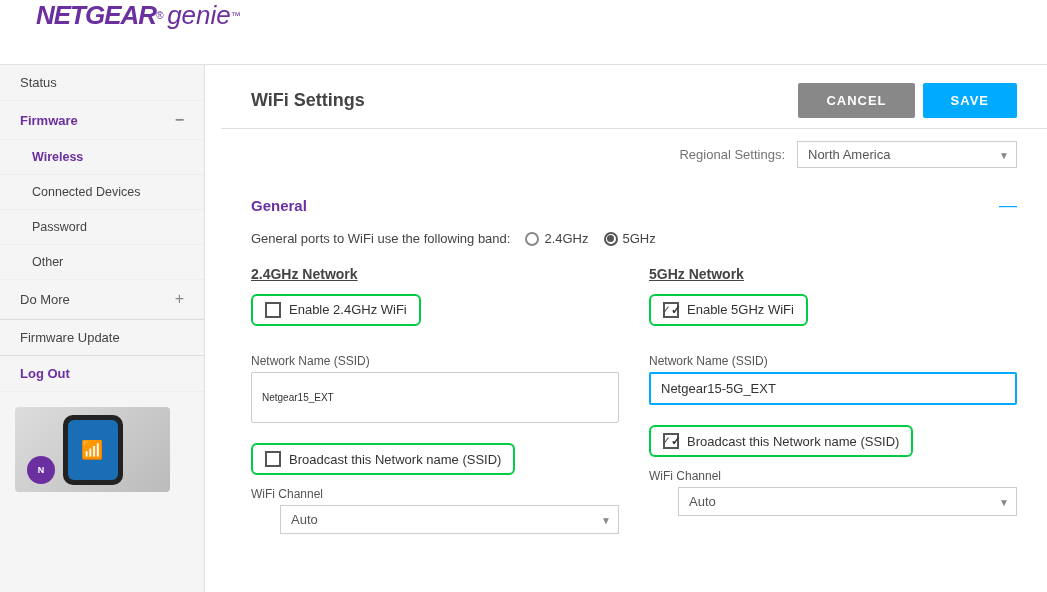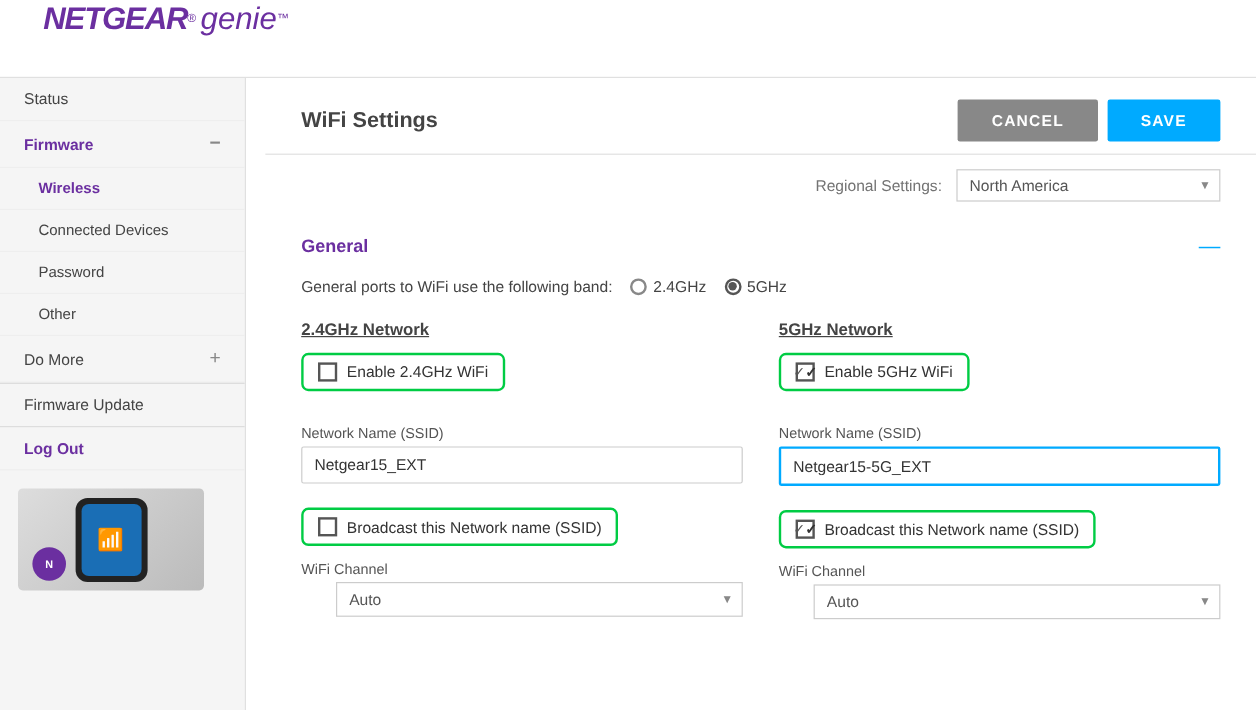--- a/index.html
+++ b/index.html
@@ -63,21 +63,21 @@
 
     
     .enable-row { display: flex; align-items: flex-start; gap: 8px; border: 2.5px solid #00cc44; border-radius: 6px; padding: 6px 12px; margin-bottom: 14px; display: inline-flex; cursor: pointer; }
     .enable-label { font-size: 13px; color: #333; }
     .checkbox-icon { width: 16px; height: 16px; border: 2px solid #555; background: #fff; display: inline-flex; align-items: center; justify-content: center; font-size: 12px; color: #555; }
     .checkbox-icon.checked { background: #fff; }
     .checkbox-icon.checked::after { content: '✓'; color: #333; font-size: 12px; font-weight: bold; }
 
     
     .field-label { font-size: 12px; color: #555; margin-bottom: 4px; margin-top: 10px; }
-    .text-input { width: 100%; border: 1px solid #ccc; padding: 7px 10px; font-size: 13px; color: #333; outline: none; border-radius: 2px; }
+    .text-input { width: 100%; border: 1px solid #ccc; padding: 19px 10px; font-size: 10px; color: #333; outline: none; border-radius: 2px; }
     .text-input-5g { width: 100%; border: 2px solid #00aaff; padding: 7px 10px; font-size: 13px; color: #333; outline: none; border-radius: 2px; }
 
     
     .broadcast-row { display: flex; align-items: center; gap: 8px; border: 2.5px solid #00cc44; border-radius: 6px; padding: 6px 12px; margin-top: 10px; display: inline-flex; cursor: pointer; }
 
     
     .channel-label { font-size: 12px; color: #555; margin-top: 12px; margin-bottom: 4px; }
     .channel-select-wrapper { position: relative; display: inline-block; width: 100%; padding-left: 29px; }
     .channel-select { width: 100%; border: 1px solid #ccc; padding: 6px 24px 6px 10px; font-size: 13px; color: #555; background: #fff; appearance: none; -webkit-appearance: none; cursor: pointer; }
     .channel-select-wrapper::after { content: '▼'; position: absolute; right: 8px; top: 50%; transform: translateY(-50%); font-size: 10px; color: #888; pointer-events: none; }

